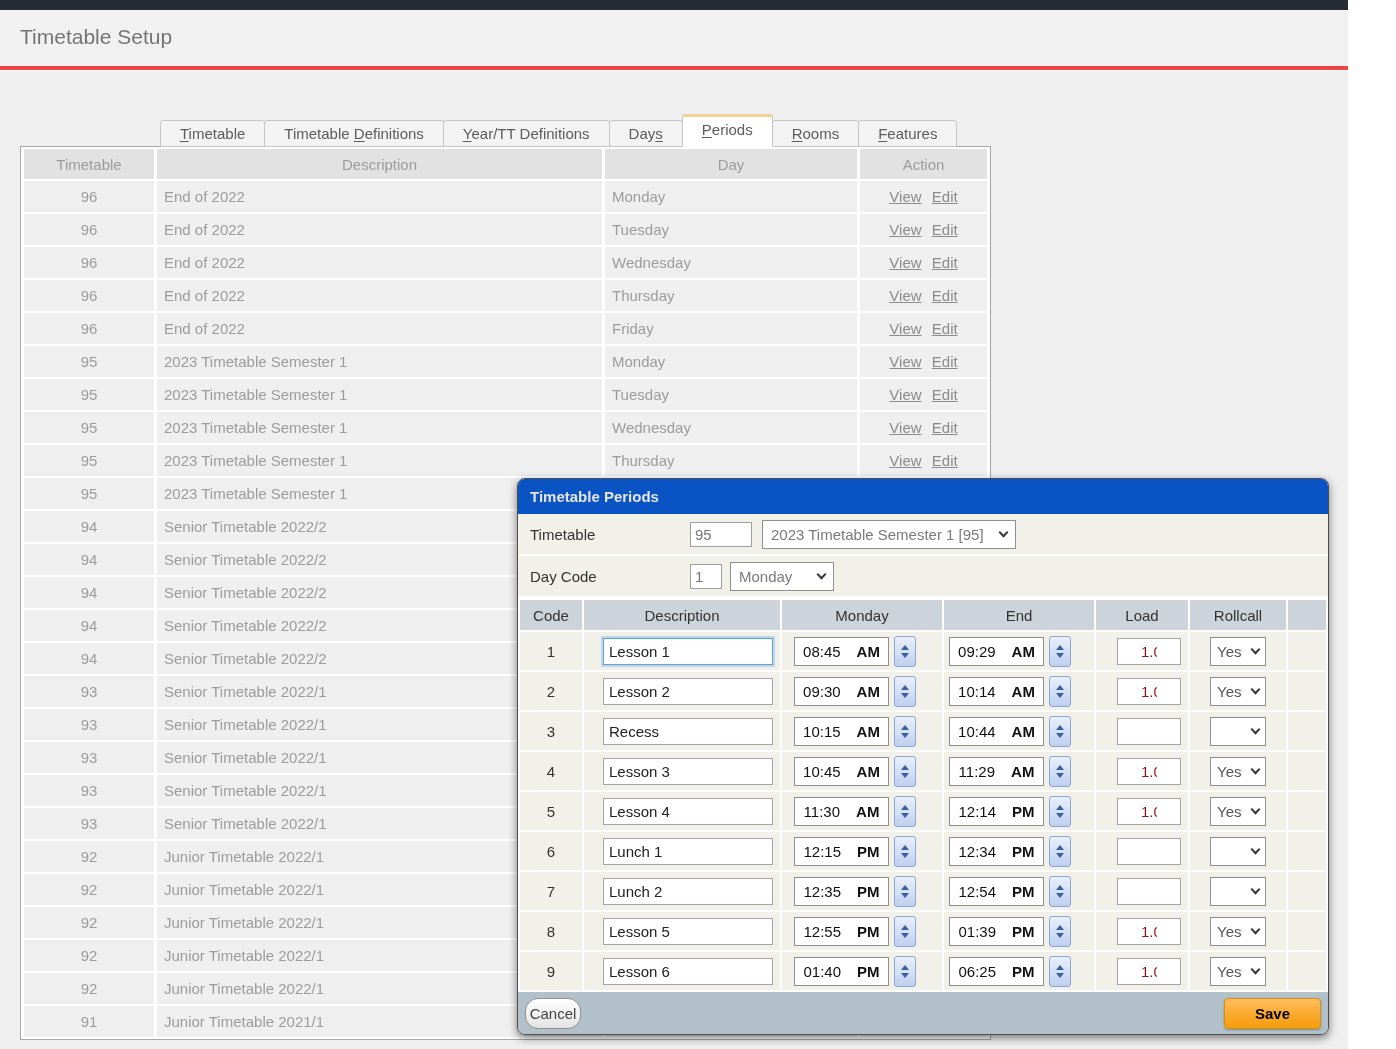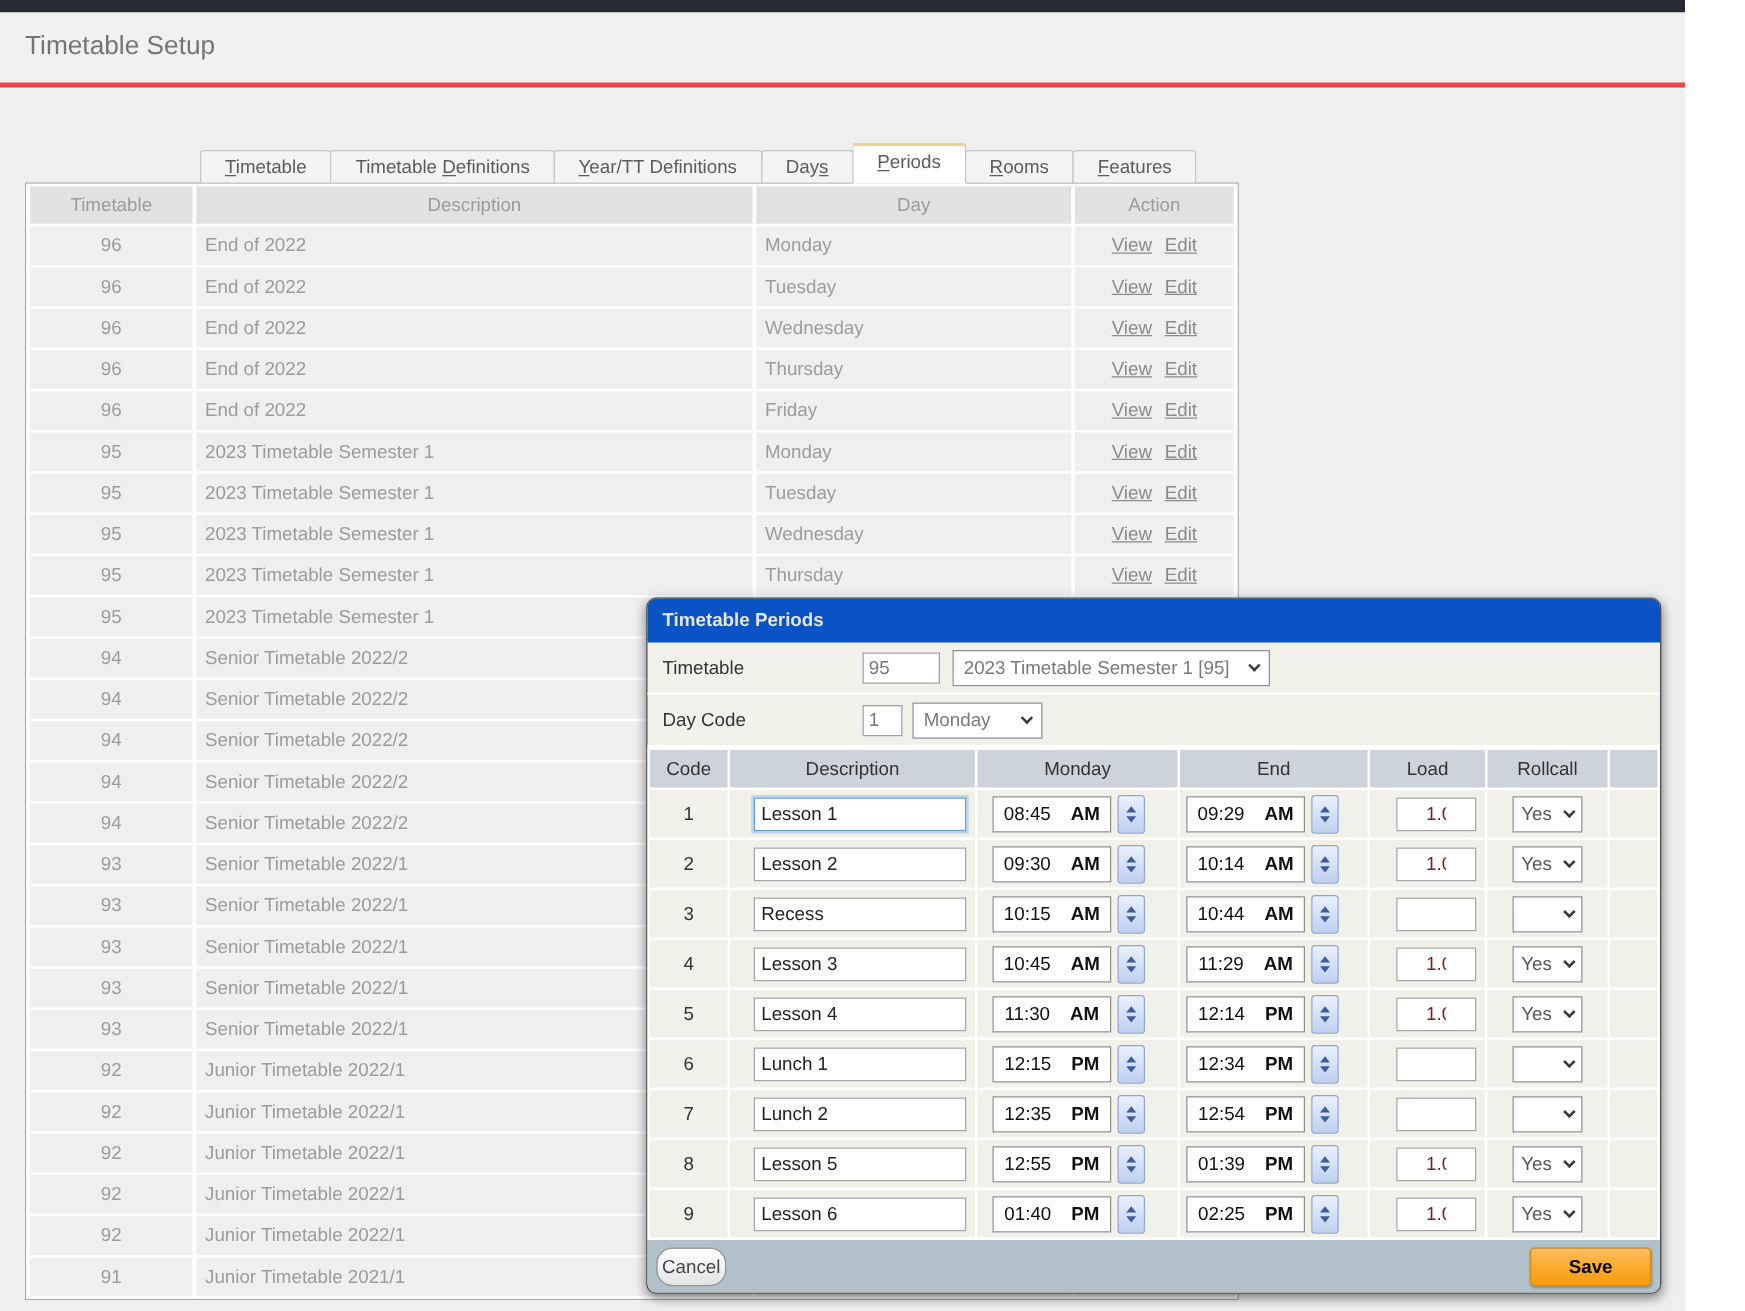--- a/index.html
+++ b/index.html
@@ -619,21 +619,21 @@
                 </div>
                 <div class="spin">
                   <span class="arr-up"></span>
                   <span class="arr-down"></span>
                 </div>
               </div>
             </td>
             <td class="pad5">
               <div class="time-wrap">
                 <div class="time-box">
-                  <span class="time-digits">02:25</span>
+                  <span class="time-digits">06:25</span>
                   <span class="ampm">PM</span>
                 </div>
                 <div class="spin">
                   <span class="arr-up"></span>
                   <span class="arr-down"></span>
                 </div>
               </div>
             </td>
             <td class="g-load"><input class="load-input" value="1.00" style=""></td>
             <td>

